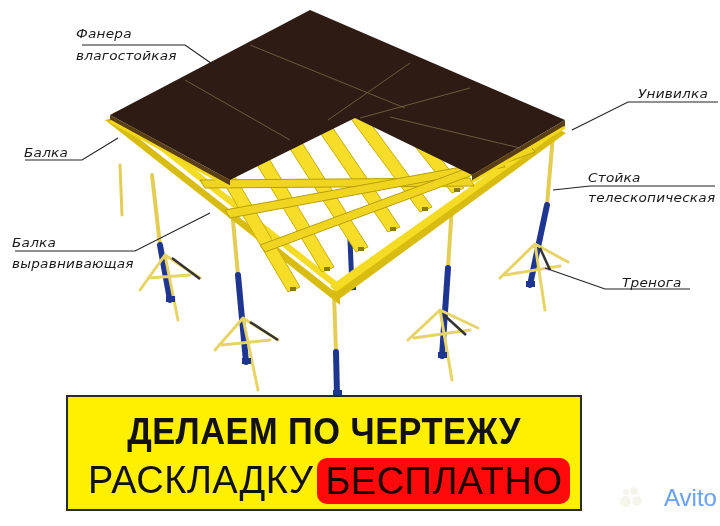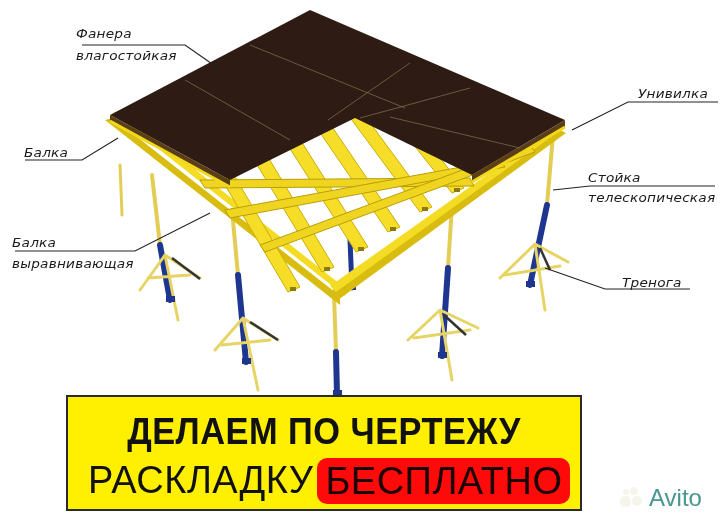--- a/index.html
+++ b/index.html
@@ -7,21 +7,21 @@
   .illus{position:absolute;left:0;top:0;width:720px;height:526px;}
   .label{position:absolute;font-family:"DejaVu Sans",sans-serif;font-style:italic;font-size:13px;color:#1a1a1a;line-height:15px;letter-spacing:0.2px;transform:scaleX(1.05);transform-origin:left top;white-space:nowrap;}
   .banner{position:absolute;left:66px;top:395px;width:516px;height:116px;background:#ffef00;border:2px solid #2a2a2a;box-sizing:border-box;}
   .line1{position:absolute;left:0;width:100%;top:14px;text-align:center;font-family:"Liberation Sans",sans-serif;font-weight:bold;font-size:37px;color:#111;letter-spacing:0.5px;transform:scaleX(0.93);}
   .line2{position:absolute;left:20px;top:60px;font-family:"Liberation Sans",sans-serif;font-size:38px;color:#111;white-space:nowrap;letter-spacing:0.5px;}
   .line2 .plain{vertical-align:middle;}
   .free{display:inline-block;background:#ff0a0a;border-radius:10px;padding:0 8px;margin-left:4px;color:#1a0000;vertical-align:middle;line-height:46px;}
   .watermark{position:absolute;left:620px;top:484px;display:flex;align-items:center;opacity:0.75;}
   .wm-dots{position:relative;width:24px;height:22px;}
   .wm-dots span{position:absolute;border-radius:50%;background:#f4f2e6;}
-  .wm-text{font-family:"Liberation Sans",sans-serif;font-size:24px;color:#0f766e;margin-left:5px;text-shadow:0 0 1px #ddd;}
+  .wm-text{font-family:"Liberation Sans",sans-serif;font-size:24px;color:#3b82f6;margin-left:20px;text-shadow:0 0 1px #ddd;}
 </style>
 </head>
 <body>
 
 <svg class="illus" viewBox="0 0 720 526" xmlns="http://www.w3.org/2000/svg">
 
   <g stroke-linecap="round">
 
     <line x1="152" y1="175" x2="160" y2="245" stroke="#e3cd55" stroke-width="4"></line>
     <line x1="160" y1="245" x2="170" y2="300" stroke="#1e3690" stroke-width="6"></line>

